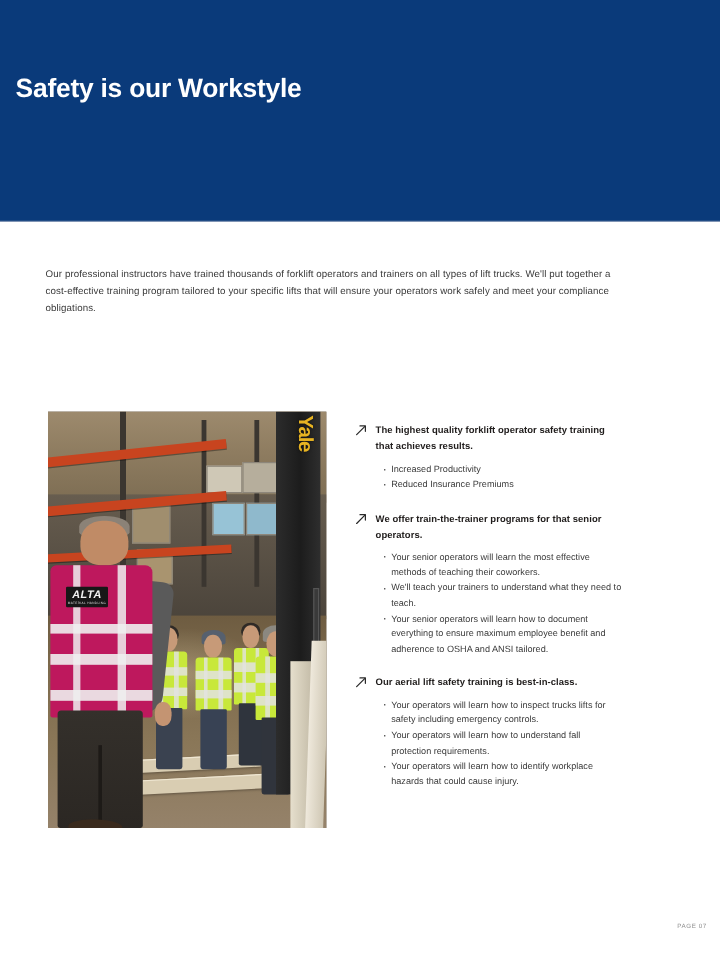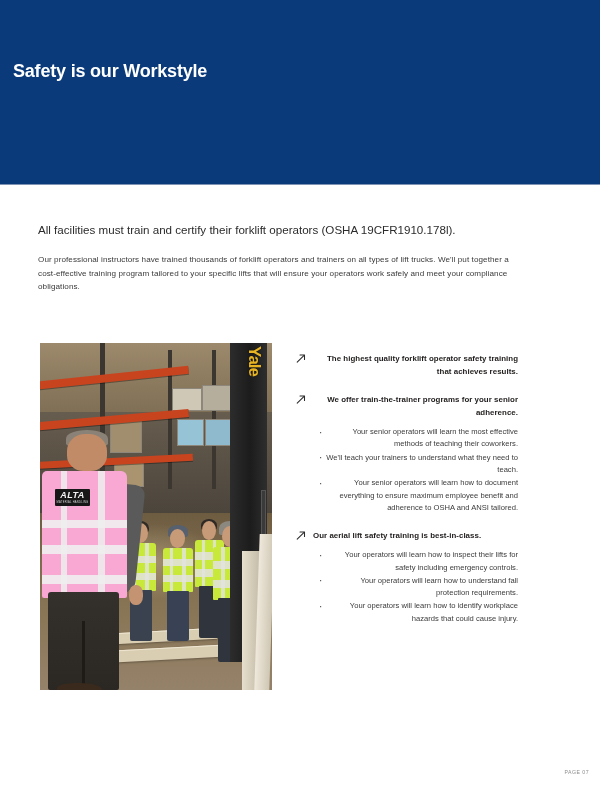--- a/index.html
+++ b/index.html
@@ -24,21 +24,21 @@
     width: 600px;
     height: 185px;
     background: #0a3a7a;
     border-bottom: 1px solid #7f94b4;
     box-sizing: border-box;
   }
   .banner-title {
     position: absolute;
     left: 13px;
     top: 62px;
-    font-size: 18px;
+    font-size: 22px;
     font-weight: bold;
     color: #ffffff;
     letter-spacing: -0.2px;
     line-height: 1.1;
   }
 
   
   .intro {
     position: absolute;
     left: 38px;
@@ -206,21 +206,21 @@
   .in-head {
     position: absolute; left: 30%; top: -17%; width: 37%; height: 17%;
     border-radius: 46% 46% 42% 42%; background: #c08b66;
   }
   .in-hair {
     position: absolute; left: 29%; top: -19%; width: 39%; height: 8%;
     border-radius: 50% 50% 20% 20%; background: #8b8277;
   }
   .in-vest {
     position: absolute; left: 6%; top: 0; width: 80%; height: 58%;
-    background: #f9a8d4; border-radius: 5px 6px 2px 2px;
+    background: #be185d; border-radius: 5px 6px 2px 2px;
   }
   .in-vest .hs {
     position: absolute; left: 0; width: 100%; height: 7%;
     background: #eeeeee; opacity: .9;
   }
   .in-vest .vs {
     position: absolute; top: 0; height: 100%; width: 8%;
     background: #eeeeee; opacity: .85;
   }
   .in-arm {
@@ -260,21 +260,20 @@
     position: absolute; left: 20%; top: 97%; width: 42%; height: 6%;
     background: #3a2a1d; border-radius: 40% 50% 20% 30%;
   }
 
   
   .content {
     position: absolute;
     left: 296px;
     top: 352px;
     width: 222px;
-    text-align: right;
   }
   .section { margin-bottom: 15px; }
   .section:last-child { margin-bottom: 2px; }
 
   .sec-head {
     display: flex;
     align-items: flex-start;
     gap: 7px;
   }
   .arrow-icon {
@@ -327,21 +326,20 @@
   }
 </style>
 </head>
 <body>
 
 <div class="banner">
   <div class="banner-title">Safety is our Workstyle</div>
 </div>
 
 <div class="intro">
-  <p class="intro-heading">All facilities must train and certify their forklift operators (OSHA 19CFR1910.178l).</p>
   <p class="intro-body">Our professional instructors have trained thousands of forklift operators and trainers on all types of lift trucks. We'll put together a cost-effective training program tailored to your specific lifts that will ensure your operators work safely and meet your compliance obligations.</p>
 </div>
 
 <div class="photo">
   <div class="photo-scene">
     <div class="ph-ceiling"></div>
     <div class="ph-backwall2"></div>
 
     <div class="upright u1"></div>
     <div class="upright u2"></div>
@@ -450,52 +448,54 @@
     <div class="sec-head">
       <span class="arrow-icon">
         <svg width="10" height="11" viewBox="0 0 10 11" fill="none" aria-hidden="true">
           <path d="M1.2 9.2 L8.1 2.3" stroke="currentColor" stroke-width="1.05" stroke-linecap="round"></path>
           <path d="M4.0 1.9 L8.5 1.9 L8.5 6.4" stroke="currentColor" stroke-width="1.05" stroke-linecap="round" stroke-linejoin="round"></path>
         </svg>
       </span>
       <span class="sec-title">The highest quality forklift operator safety training that achieves results.</span>
     </div>
     <ul class="bullets">
+      <li>Increased Productivity</li>
+      <li>Reduced Insurance Premiums</li>
     </ul>
   </div>
 
   <div class="section">
     <div class="sec-head">
       <span class="arrow-icon">
         <svg width="10" height="11" viewBox="0 0 10 11" fill="none" aria-hidden="true">
           <path d="M1.2 9.2 L8.1 2.3" stroke="currentColor" stroke-width="1.05" stroke-linecap="round"></path>
           <path d="M4.0 1.9 L8.5 1.9 L8.5 6.4" stroke="currentColor" stroke-width="1.05" stroke-linecap="round" stroke-linejoin="round"></path>
         </svg>
       </span>
-      <span class="sec-title">We offer train-the-trainer programs for your senior adherence.</span>
+      <span class="sec-title">We offer train-the-trainer programs for that senior operators.</span>
     </div>
     <ul class="bullets">
       <li>Your senior operators will learn the most effective methods of teaching their coworkers.</li>
       <li>We'll teach your trainers to understand what they need to teach.</li>
       <li>Your senior operators will learn how to document everything to ensure maximum employee benefit and adherence to OSHA and ANSI tailored.</li>
     </ul>
   </div>
 
   <div class="section">
     <div class="sec-head">
       <span class="arrow-icon">
         <svg width="10" height="11" viewBox="0 0 10 11" fill="none" aria-hidden="true">
           <path d="M1.2 9.2 L8.1 2.3" stroke="currentColor" stroke-width="1.05" stroke-linecap="round"></path>
           <path d="M4.0 1.9 L8.5 1.9 L8.5 6.4" stroke="currentColor" stroke-width="1.05" stroke-linecap="round" stroke-linejoin="round"></path>
         </svg>
       </span>
       <span class="sec-title">Our aerial lift safety training is best-in-class.</span>
     </div>
     <ul class="bullets">
-      <li>Your operators will learn how to inspect their lifts for safety including emergency controls.</li>
+      <li>Your operators will learn how to inspect trucks lifts for safety including emergency controls.</li>
       <li>Your operators will learn how to understand fall protection requirements.</li>
       <li>Your operators will learn how to identify workplace hazards that could cause injury.</li>
     </ul>
   </div>
 
 </div>
 
 <div class="page-number">PAGE 07</div>
 
 </body></html>

